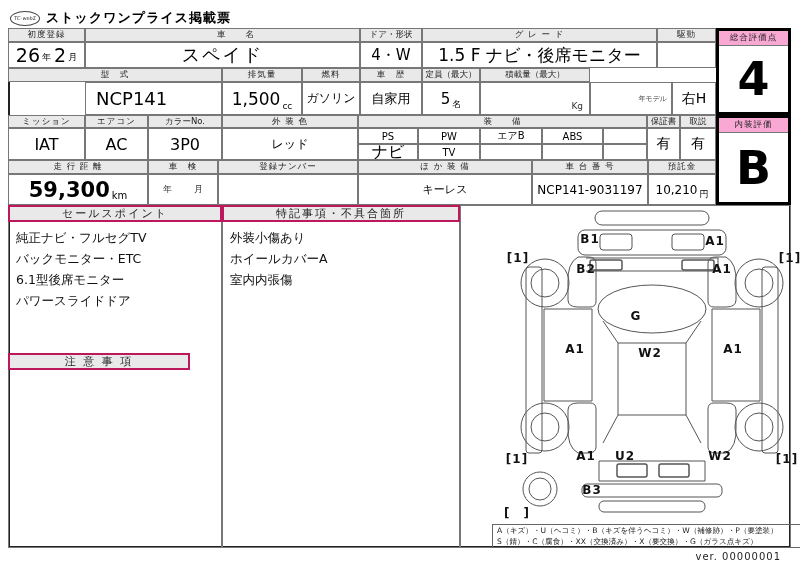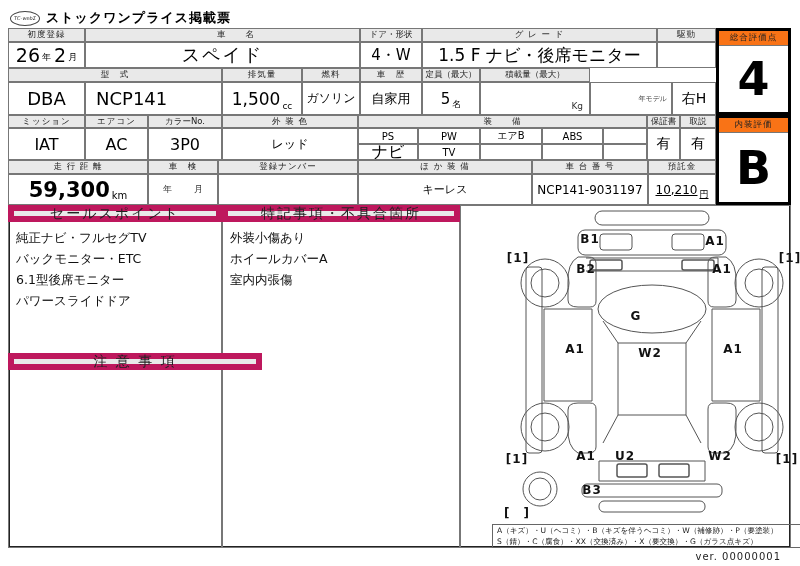--- a/index.html
+++ b/index.html
@@ -3,24 +3,24 @@
 <meta charset="utf-8">
 <style>
   html,body{margin:0;padding:0;background:#fff;}
   #page{position:relative;width:800px;height:566px;background:#ffffff;overflow:hidden;
         font-family:"DejaVu Sans","Liberation Sans",sans-serif;color:#000;}
   .abs{position:absolute;box-sizing:border-box;}
   .lbl{position:absolute;box-sizing:border-box;background:#e9e9e9;border:1px solid #777;
        font-size:8.5px;letter-spacing:1px;color:#222;display:flex;align-items:center;justify-content:center;overflow:hidden;}
   .val{position:absolute;box-sizing:border-box;background:#fff;border:1px solid #777;
        display:flex;align-items:center;justify-content:center;overflow:hidden;}
-  .sec{position:absolute;box-sizing:border-box;background:#e9e9e9;border:6px solid #be185d;
-       font-size:14px;letter-spacing:2px;color:#222;display:flex;align-items:center;justify-content:center;}
+  .sec{position:absolute;box-sizing:border-box;background:#e9e9e9;border:2px solid #be185d;
+       font-size:11px;letter-spacing:2px;color:#222;display:flex;align-items:center;justify-content:center;}
   .box{position:absolute;box-sizing:border-box;border:3px solid #000;background:#fff;}
-  .box .blabel{height:14px;border-bottom:1px solid #777;background:#f97316;font-size:8.5px;letter-spacing:1px;
+  .box .blabel{height:14px;border-bottom:1px solid #777;background:#f9a8d4;font-size:8.5px;letter-spacing:1px;
        display:flex;align-items:center;justify-content:center;color:#222;}
   .box .bval{display:flex;align-items:center;justify-content:center;font-size:46px;font-weight:600;line-height:1;}
   .unit{font-size:9px;margin-left:2px;align-self:flex-end;padding-bottom:3px;}
   .txtblock{position:absolute;box-sizing:border-box;font-size:12.5px;line-height:21px;color:#111;padding:5px 8px;}
   .dlabel{position:absolute;transform:translate(-50%,-50%);font-size:12px;font-weight:600;
           letter-spacing:1px;color:#111;white-space:nowrap;}
   .legend{position:absolute;box-sizing:border-box;border:1px solid #666;font-size:7.6px;line-height:10.5px;
           color:#222;padding:1px 4px;white-space:nowrap;overflow:hidden;}
   svg{position:absolute;left:0;top:0;}
   .titlebar{position:absolute;left:10px;top:9px;display:flex;align-items:center;gap:6px;}
@@ -64,21 +64,20 @@
   </div>
 
   <div class="lbl" style="left:8px;top:68px;width:214px;height:14px;">型　式</div>
   <div class="lbl" style="left:222px;top:68px;width:80px;height:14px;">排気量</div>
   <div class="lbl" style="left:302px;top:68px;width:58px;height:14px;">燃料</div>
   <div class="lbl" style="left:360px;top:68px;width:62px;height:14px;">車　歴</div>
   <div class="lbl" style="left:422px;top:68px;width:58px;height:14px;letter-spacing:0;">定員（最大）</div>
   <div class="lbl" style="left:480px;top:68px;width:110px;height:14px;letter-spacing:0;">積載量（最大）</div>
   <div class="lbl" style="left:590px;top:68px;width:126px;height:14px;margin-top:24px;">輸　入　車</div>
 
-  <div class="val" style="left:8px;top:82px;width:77px;height:33px;font-size:18px;">DBA</div>
   <div class="val" style="left:85px;top:82px;width:137px;height:33px;font-size:18px;justify-content:flex-start;padding-left:10px;">NCP141</div>
   <div class="val" style="left:222px;top:82px;width:80px;height:33px;align-items:center;">
     <span style="font-size:17px;">1,500</span>
       <span class="unit">cc</span>
   </div>
   <div class="val" style="left:302px;top:82px;width:58px;height:33px;font-size:12px;">ガソリン</div>
   <div class="val" style="left:360px;top:82px;width:62px;height:33px;font-size:13px;">自家用</div>
   <div class="val" style="left:422px;top:82px;width:58px;height:33px;">
     <span style="font-size:15px;">5</span>
       <span class="unit">名</span>
@@ -130,21 +129,21 @@
     <span style="font-size:21px;font-weight:600;">59,300</span>
       <span class="unit" style="font-size:10px;">km</span>
   </div>
   <div class="val" style="left:148px;top:174px;width:70px;height:31px;font-size:9px;color:#333;gap:22px;">
     <span>年</span>
     <span>月</span>
   </div>
   <div class="val" style="left:218px;top:174px;width:140px;height:31px;"></div>
   <div class="val" style="left:358px;top:174px;width:174px;height:31px;font-size:11px;">キーレス</div>
   <div class="val" style="left:532px;top:174px;width:116px;height:31px;font-size:12px;">NCP141-9031197</div>
-  <div class="val" style="left:648px;top:174px;width:68px;height:31px;text-decoration:underline;">
+  <div class="val" style="left:648px;top:174px;width:68px;height:31px;">
     <span style="font-size:12px;">10,210</span>
       <span class="unit">円</span>
   </div>
 
   <div class="abs" style="left:8px;top:205px;width:214px;height:343px;border:1px solid #777;"></div>
   <div class="abs" style="left:222px;top:205px;width:238px;height:343px;border:1px solid #777;"></div>
   <div class="abs" style="left:460px;top:205px;width:331px;height:343px;border:1px solid #777;"></div>
 
   <div class="sec" style="left:8px;top:205px;width:214px;height:17px;">セールスポイント</div>
   <div class="sec" style="left:222px;top:205px;width:238px;height:17px;">特記事項・不具合箇所</div>
@@ -155,21 +154,21 @@
     <div>6.1型後席モニター</div>
     <div>パワースライドドア</div>
   </div>
 
   <div class="txtblock" style="left:222px;top:222px;width:238px;">
     <div>外装小傷あり</div>
     <div>ホイールカバーA</div>
     <div>室内内張傷</div>
   </div>
 
-  <div class="sec" style="left:8px;top:353px;width:254px;height:17px;">注 意 事 項</div>
+  <div class="sec" style="left:8px;top:353px;width:182px;height:17px;">注 意 事 項</div>
 
   <div class="abs" style="left:460px;top:205px;width:331px;height:343px;margin-left:22px;">
     <svg width="331" height="316" viewBox="0 0 331 316">
       <g fill="none" stroke="#555" stroke-width="1" stroke-linejoin="round">
 
         <rect x="113" y="6" width="114" height="14" rx="7"></rect>
 
         <rect x="96" y="25" width="148" height="25" rx="7"></rect>
         <rect x="118" y="29" width="32" height="16" rx="3"></rect>
         <rect x="190" y="29" width="32" height="16" rx="3"></rect>

